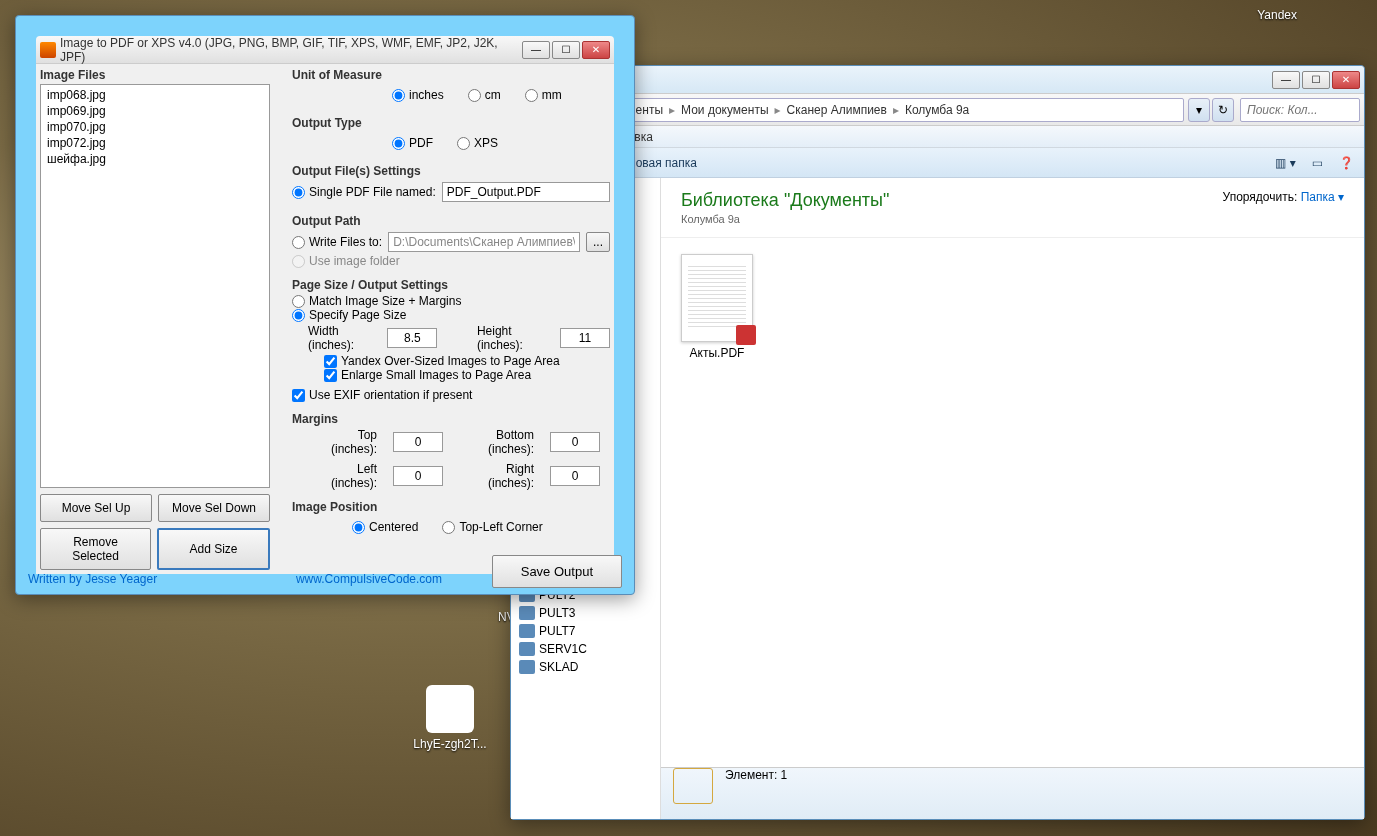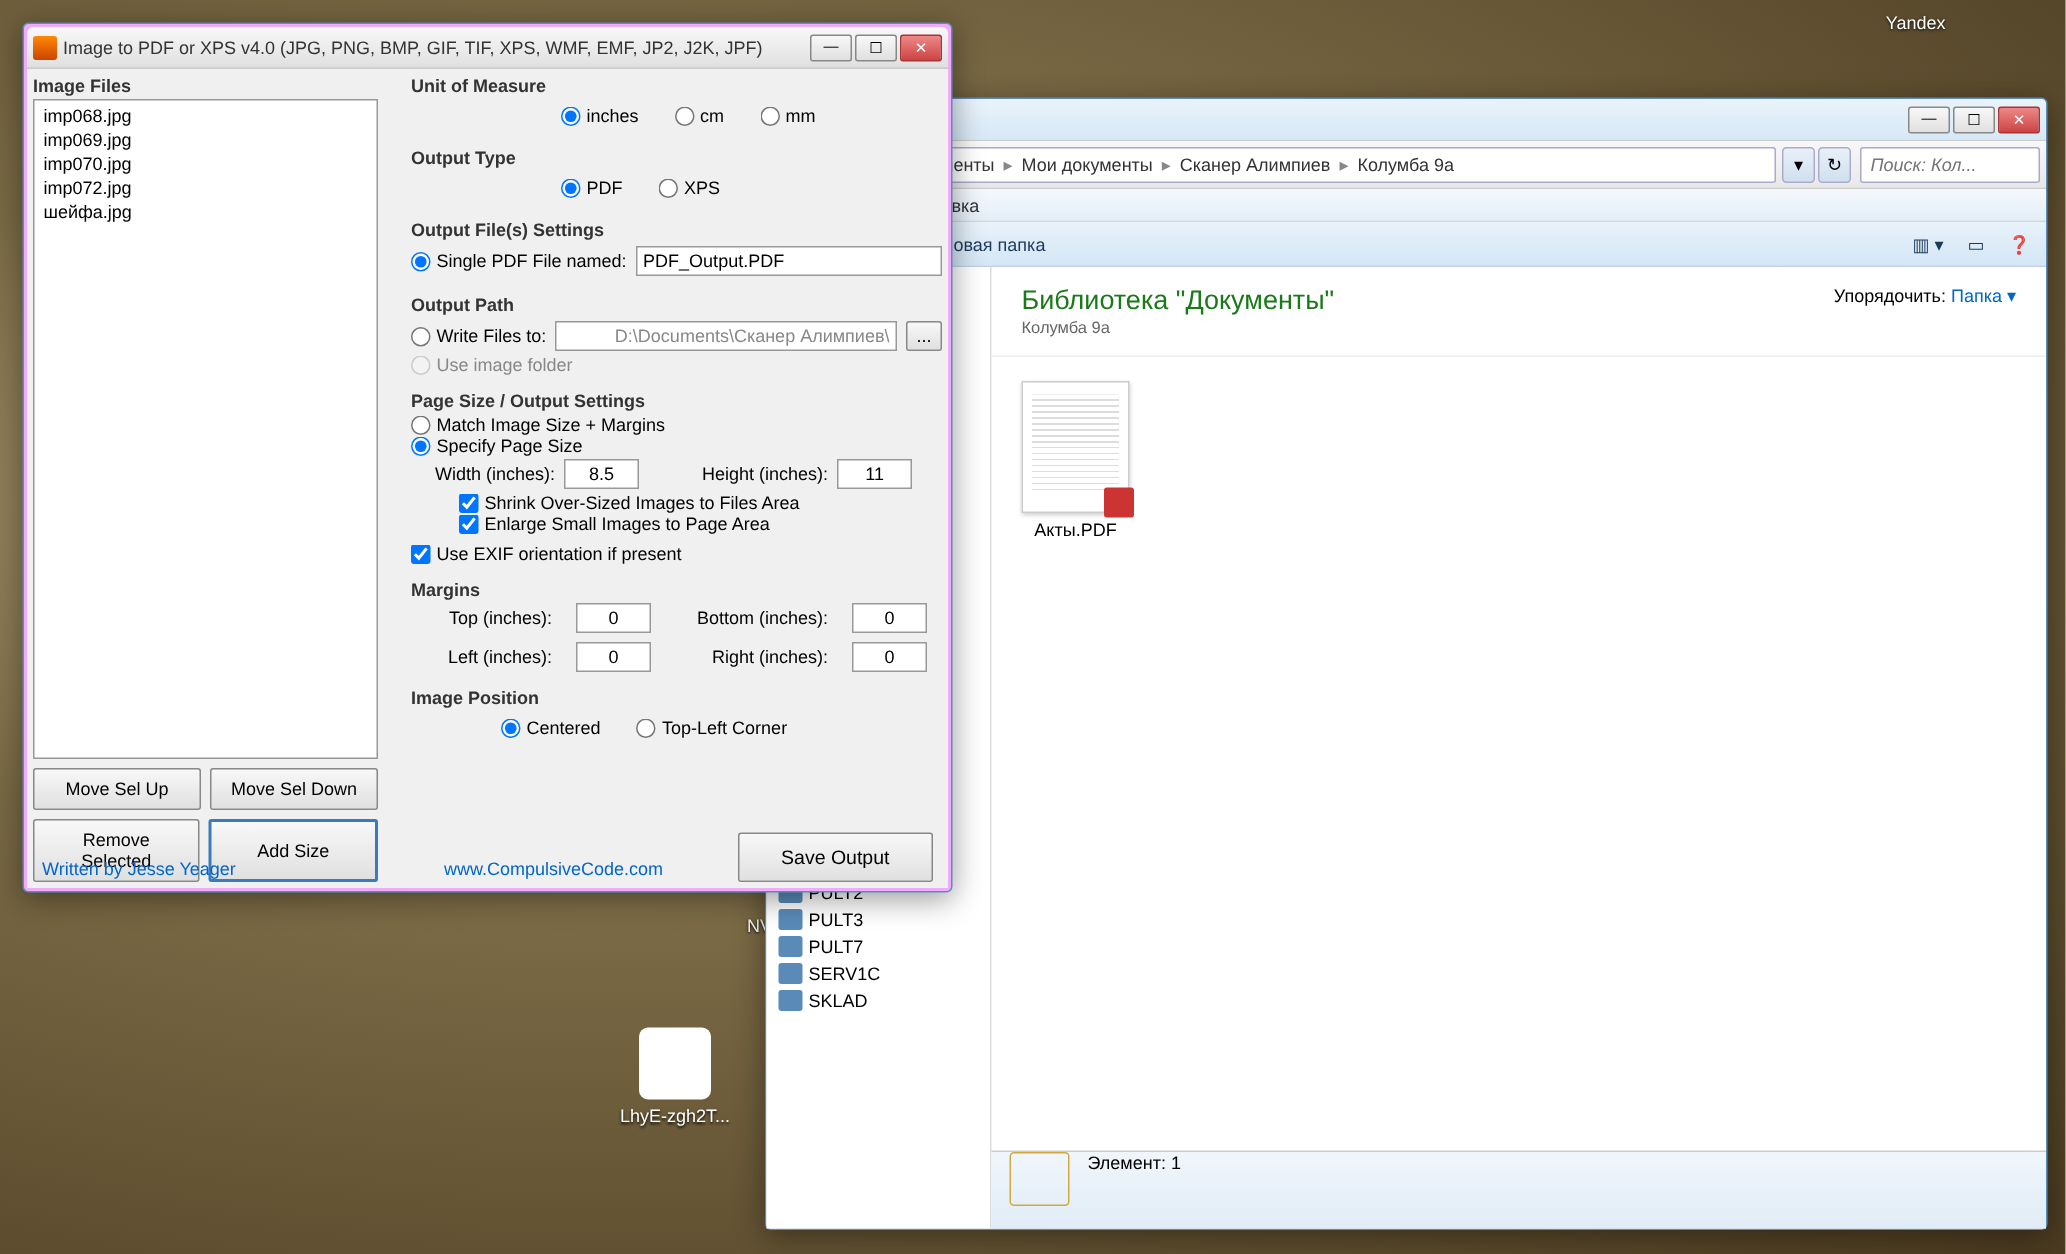--- a/index.html
+++ b/index.html
@@ -5,21 +5,21 @@
 *{box-sizing:border-box;margin:0;padding:0;font-family:"Segoe UI",Tahoma,sans-serif;font-size:12px}
 body{width:1377px;height:836px;background:linear-gradient(135deg,#8a7a5a,#6b5a3a,#a89060);position:relative;overflow:hidden}
 .desktop-bg{position:absolute;inset:0;background:radial-gradient(ellipse at 30% 40%,#c9b890 0%,#7a6a45 40%,#4a3a20 100%)}
 .window{position:absolute;background:#f0f0f0;border:1px solid #5a8db8;border-radius:4px;box-shadow:0 4px 20px rgba(0,0,0,.4)}
 .titlebar{height:28px;background:linear-gradient(#f8f8f8,#e0e0e0);display:flex;align-items:center;padding:0 4px;border-bottom:1px solid #ccc;border-radius:4px 4px 0 0}
 .titlebar-explorer{background:linear-gradient(#eaf3fb,#d6e8f5)}
 .title-text{flex:1;padding-left:4px;font-size:12px;color:#333}
 .win-controls{display:flex;gap:2px}
 .win-btn{width:28px;height:18px;border:1px solid #888;border-radius:2px;display:flex;align-items:center;justify-content:center;font-size:10px;background:linear-gradient(#f8f8f8,#e0e0e0);cursor:pointer}
 .win-btn.close{background:linear-gradient(#e88,#c44);color:#fff;border-color:#a33}
-.app-window{left:15px;top:15px;width:620px;height:580px;background:#f0abfc;padding:2px}
+.app-window{left:15px;top:15px;width:620px;height:580px;background:#7dd3fc;padding:20px}
 .app-content{background:#f0f0f0;height:calc(100% - 28px);display:flex;padding:4px;gap:22px}
 .left-panel{width:230px;display:flex;flex-direction:column}
 .right-panel{flex:1;display:flex;flex-direction:column;gap:4px;overflow-y:auto}
 .group-label{font-size:12px;font-weight:bold;color:#333;margin-bottom:2px}
 .file-list{background:#fff;border:1px solid #999;flex:1;padding:2px;overflow-y:auto}
 .file-item{padding:1px 4px;cursor:pointer}
 .btn{background:linear-gradient(#f8f8f8,#e0e0e0);border:1px solid #888;border-radius:2px;padding:6px 8px;cursor:pointer;font-size:12px}
 .btn.primary{border:2px solid #3a7abd}
 .btn-row{display:flex;gap:6px;margin-top:6px}
 .btn-row .btn{flex:1}
@@ -301,21 +301,21 @@
           </label>
         <div class="form-row indent">
           <label>Width (inches):</label>
           <input class="text-input num-input" value="8.5" style="">
           <div style="width:30px"></div>
           <label>Height (inches):</label>
           <input class="text-input num-input" value="11" style="">
         </div>
         <label class="check-item indent2">
             <input type="checkbox" checked="" style="">
-            <span>Shrink Over-Sized Images to Files Area</span>
+            <span>Yandex Over-Sized Images to Page Area</span>
           </label>
         <label class="check-item indent2">
             <input type="checkbox" checked="" style="">
             <span>Enlarge Small Images to Page Area</span>
           </label>
         <label class="check-item" style="margin-top:6px">
             <input type="checkbox" checked="" style="">
             <span>Use EXIF orientation if present</span>
           </label>
       </div>

